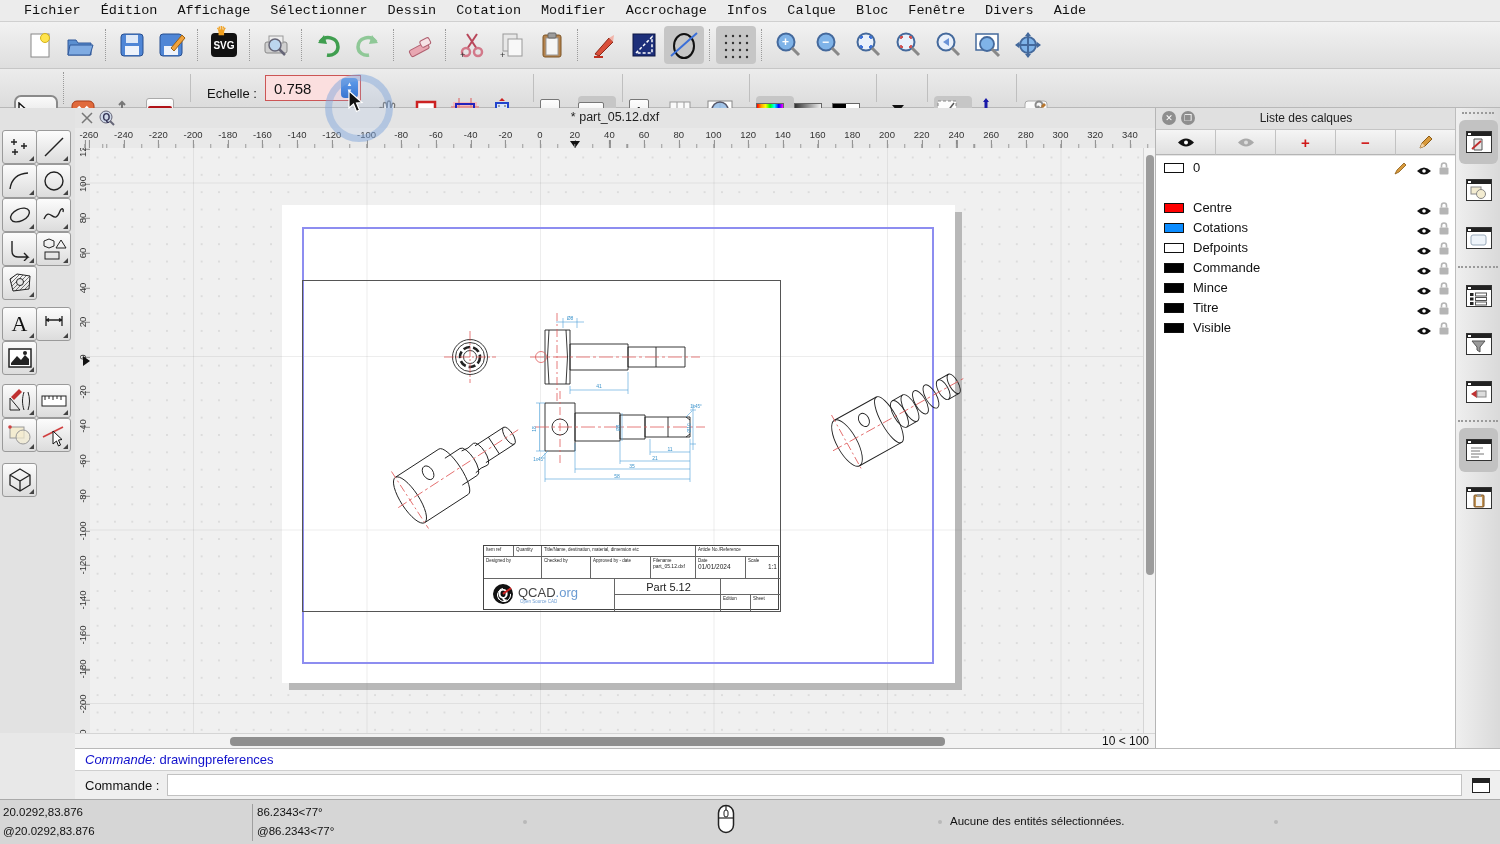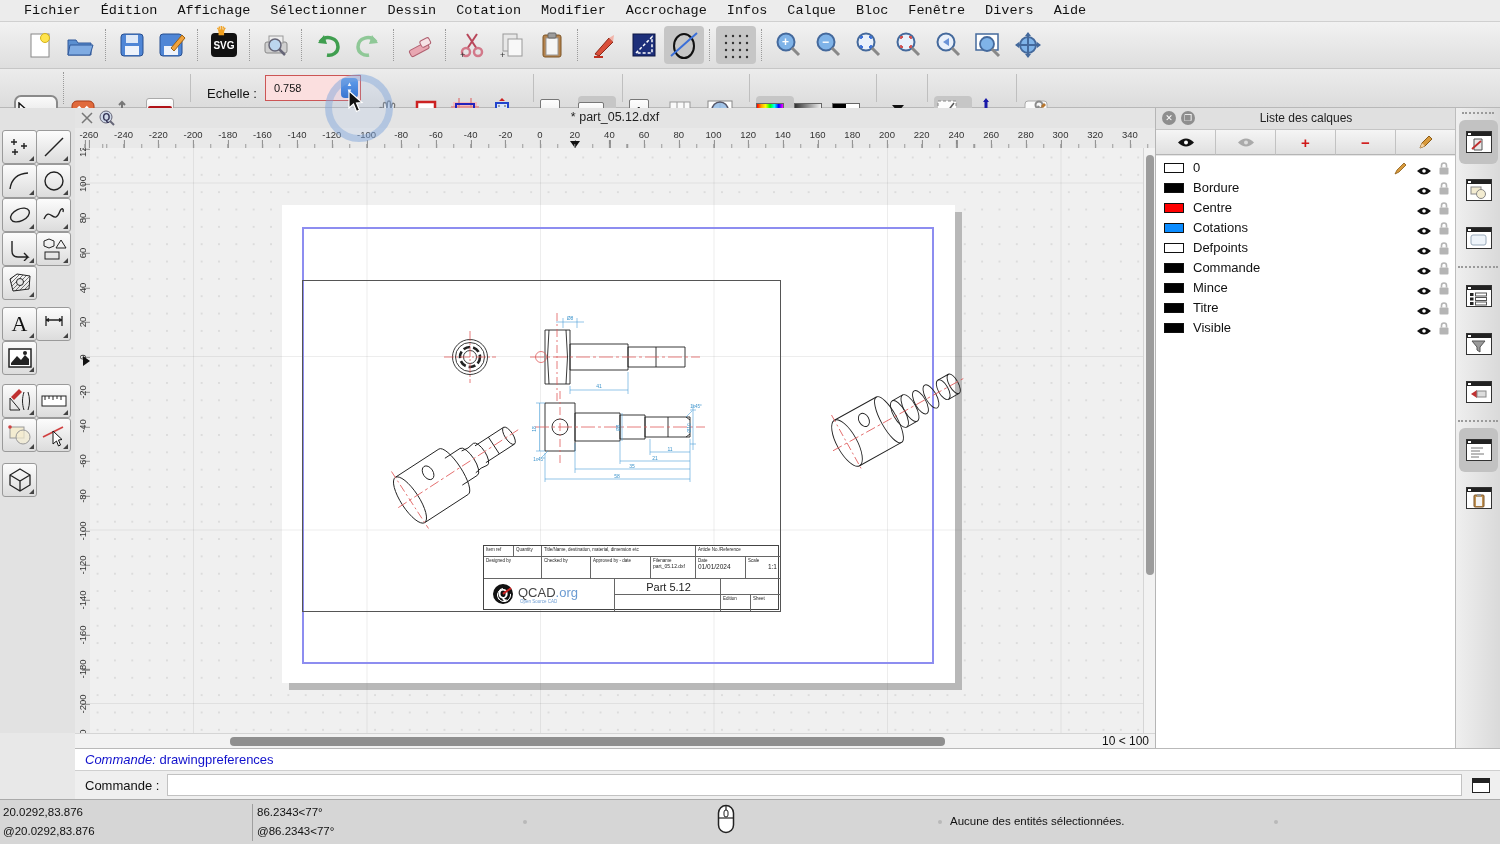--- a/index.html
+++ b/index.html
@@ -20,21 +20,21 @@
   .tsep{width:1px;height:32px;border-left:1px dotted #9a9a9a;margin:0 5px;flex:0 0 auto;}
   .tsep2{width:1px;height:28px;background:#bfbfbf;margin:0 6px;flex:0 0 auto;}
   .svgbadge{width:26px;height:24px;background:#111;border-radius:4px;color:#fff;font-size:10px;font-weight:bold;display:flex;align-items:center;justify-content:center;position:relative;}
   .svgbadge:before{content:"♛";position:absolute;top:-9px;left:5px;color:#f0a020;font-size:12px;}
   .pdfbadge{width:26px;height:26px;background:linear-gradient(#fff,#ddd);border:1px solid #aaa;border-radius:3px;display:flex;align-items:center;justify-content:center;}
   .pdfbadge span{background:#b01116;color:#fff;font-size:9px;font-weight:bold;padding:1px 3px;border-radius:2px;}
   #pointer-btn{border:2px solid #8a8a8a;border-radius:7px;background:linear-gradient(#fafafa,#dcdcdc);width:40px;height:30px;}
   
   #scale-label{font-size:13px;color:#111;margin:10px 8px 0 10px;}
   #scale-box{position:relative;width:94px;height:24px;background:#fbdfdf;border:1px solid #cc5555;display:flex;align-items:center;}
-  #scale-box input{border:none;background:transparent;width:64px;font-size:11px;padding-left:8px;font-family:"Liberation Sans",sans-serif;outline:none;color:#111;}
+  #scale-box input{border:none;background:transparent;width:64px;font-size:15px;padding-left:8px;font-family:"Liberation Sans",sans-serif;outline:none;color:#111;}
   #scale-stepper{position:absolute;right:2px;top:2px;width:17px;height:20px;background:linear-gradient(#5599ee,#2266cc);border-radius:4px;color:#fff;font-size:6px;display:flex;flex-direction:column;align-items:center;justify-content:center;line-height:1.2;}
   
   .pageicon{background:linear-gradient(#fdfdfd,#e6e6e6);border:1.5px solid #777;border-radius:2px;}
   .rainbow{width:26px;height:16px;border:1px solid #666;background:linear-gradient(90deg,red,orange,yellow,lime,cyan,blue,magenta);}
   .grayscale{width:26px;height:16px;border:1px solid #666;background:linear-gradient(90deg,#333,#eee);}
   .bwsplit{width:26px;height:16px;border:1px solid #666;background:linear-gradient(90deg,#000 50%,#fff 50%);}
 
   
   #palette{left:0;top:108px;width:75px;height:625px;background:#e2e2e2;}
   .pbtn{position:absolute;width:33px;height:32px;background:linear-gradient(#fcfcfc,#dcdcdc);border:1px solid #9a9a9a;border-radius:3px;display:flex;align-items:center;justify-content:center;}
@@ -825,32 +825,20 @@
             </svg></span>
         <span class="row-eye"><svg width="16" height="10">
               <path d="M1 5 Q8 -2 15 5 Q8 12 1 5 Z" fill="#111"></path>
               <circle cx="8" cy="5" r="1.8" fill="#fff"></circle>
             </svg></span>
         <span class="row-lock"><svg width="12" height="13">
               <rect x="1.5" y="5.5" width="9" height="7" rx="1" fill="#b5b5b5"></rect>
               <path d="M3.5 5.5 V3.5 a2.5 2.5 0 0 1 5 0 V5.5" fill="none" stroke="#b5b5b5" stroke-width="1.6"></path>
             </svg></span>
       </div>
-      <div class="layer-row" style="top:22px;">
-        <span class="swatch" style="background: rgb(0, 0, 0);"></span>
-        <span class="layer-name">Bordure</span>
-        <span class="row-eye"><svg width="16" height="10">
-              <path d="M1 5 Q8 -2 15 5 Q8 12 1 5 Z" fill="#111"></path>
-              <circle cx="8" cy="5" r="1.8" fill="#fff"></circle>
-            </svg></span>
-        <span class="row-lock"><svg width="12" height="13">
-              <rect x="1.5" y="5.5" width="9" height="7" rx="1" fill="#b5b5b5"></rect>
-              <path d="M3.5 5.5 V3.5 a2.5 2.5 0 0 1 5 0 V5.5" fill="none" stroke="#b5b5b5" stroke-width="1.6"></path>
-            </svg></span>
-      </div>
       <div class="layer-row" style="top:42px;">
         <span class="swatch" style="background: rgb(255, 0, 0);"></span>
         <span class="layer-name">Centre</span>
         <span class="row-eye"><svg width="16" height="10">
               <path d="M1 5 Q8 -2 15 5 Q8 12 1 5 Z" fill="#111"></path>
               <circle cx="8" cy="5" r="1.8" fill="#fff"></circle>
             </svg></span>
         <span class="row-lock"><svg width="12" height="13">
               <rect x="1.5" y="5.5" width="9" height="7" rx="1" fill="#b5b5b5"></rect>
               <path d="M3.5 5.5 V3.5 a2.5 2.5 0 0 1 5 0 V5.5" fill="none" stroke="#b5b5b5" stroke-width="1.6"></path>

